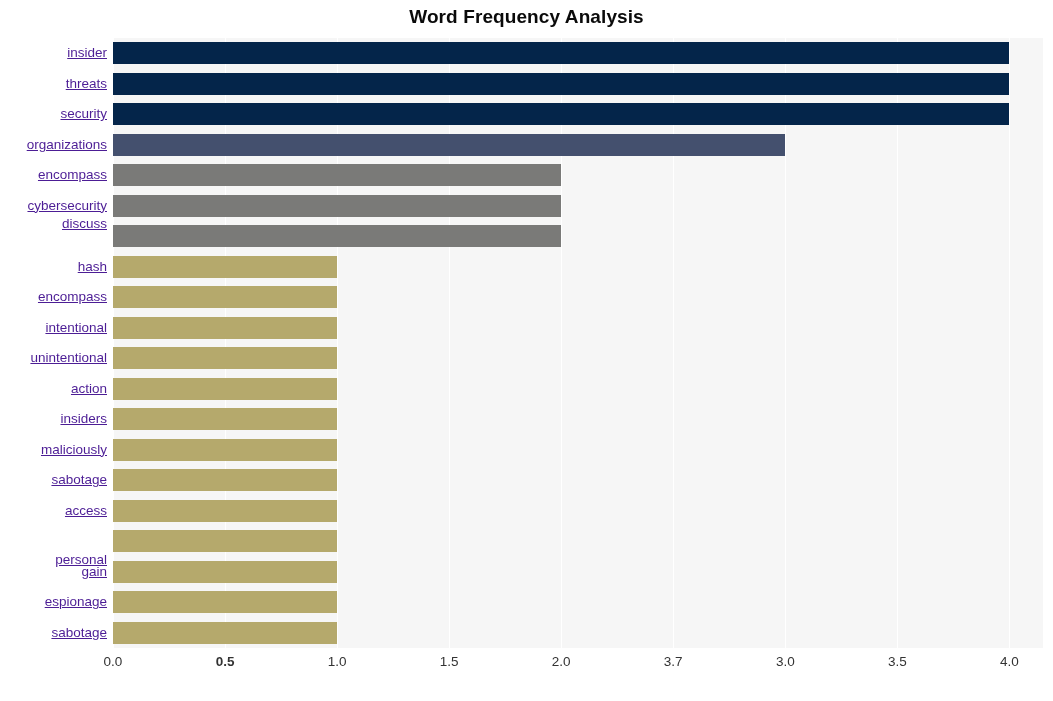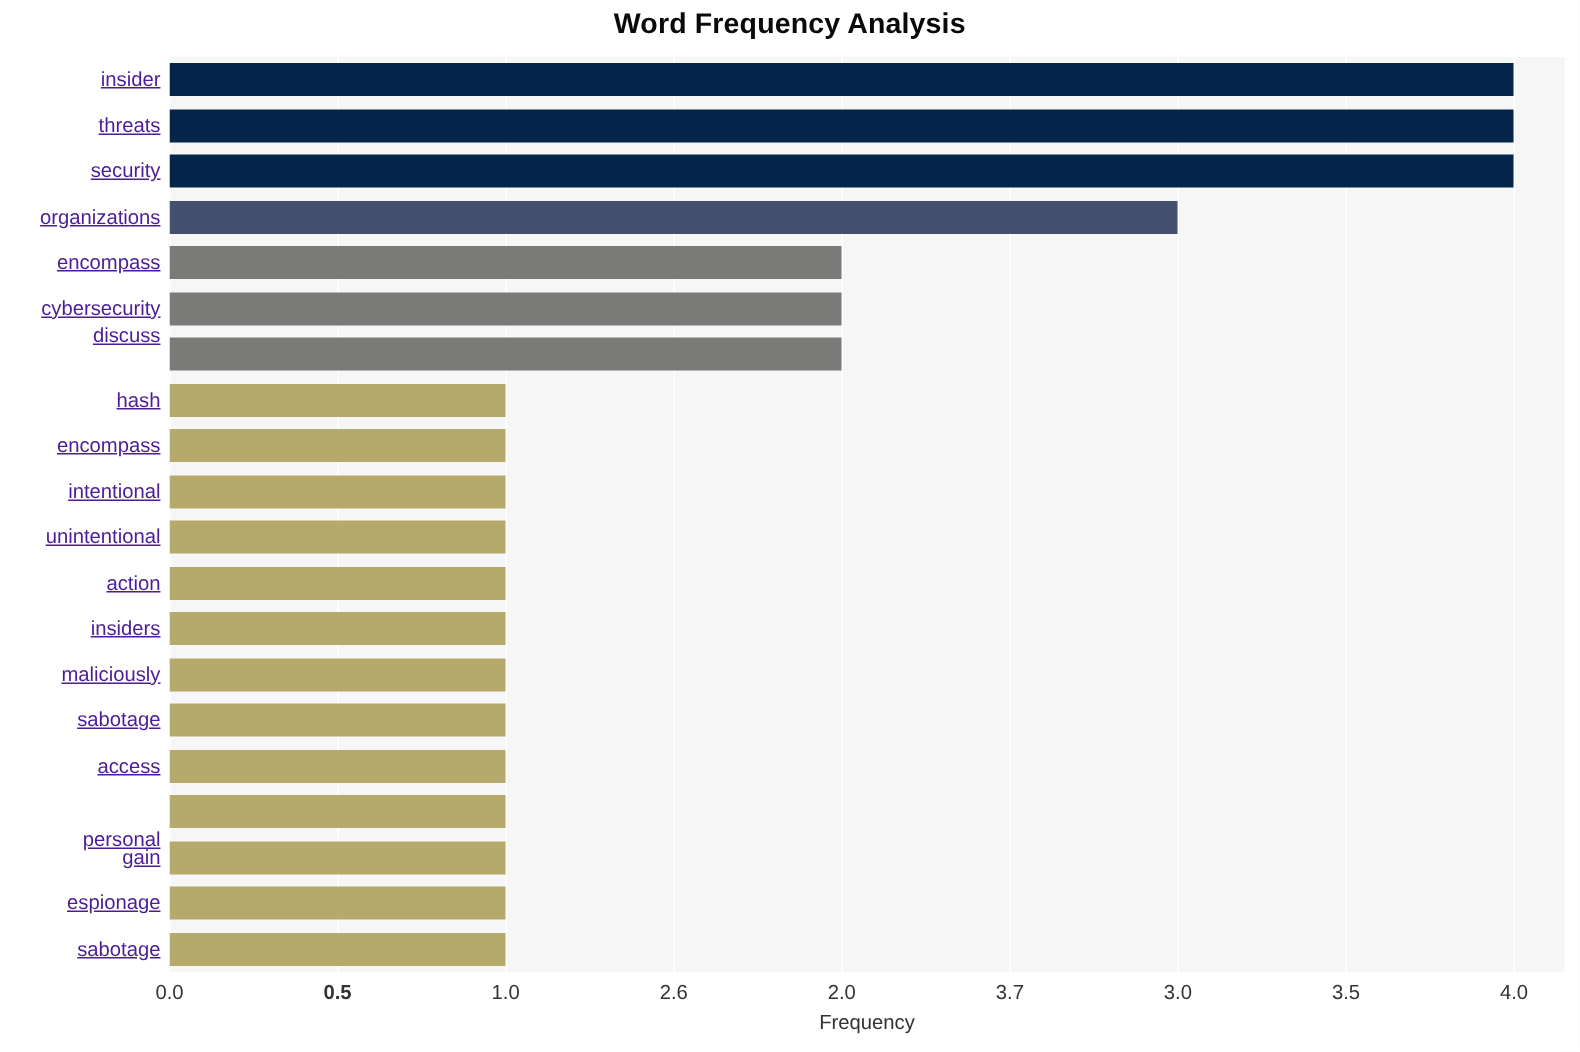--- a/index.html
+++ b/index.html
@@ -171,23 +171,22 @@
       <div class="ytick-label" style="top: 515px;">personal</div>
       <div class="ytick-label" style="top: 526.75px; margin-left: 16px;">gain</div>
       <div class="ytick-label" style="top: 557.25px;">espionage</div>
       <div class="ytick-label" style="top: 587.75px;">sabotage</div>
     </div>
 
   <div id="x-axis">
       <div class="xtick-label" style="left: 0px;">0.0</div>
       <div class="xtick-label" style="left: 112.048px; font-weight: bold;">0.5</div>
       <div class="xtick-label" style="left: 224.096px;">1.0</div>
-      <div class="xtick-label" style="left: 336.145px;">2.6</div>
+      <div class="xtick-label" style="left: 336.145px;">1.5</div>
       <div class="xtick-label" style="left: 448.193px;">2.0</div>
       <div class="xtick-label" style="left: 560.241px;">3.7</div>
       <div class="xtick-label" style="left: 672.289px;">3.0</div>
       <div class="xtick-label" style="left: 784.337px;">3.5</div>
       <div class="xtick-label" style="left: 896.386px;">4.0</div>
     </div>
 
-  <div id="x-axis-label">Frequency</div>
 
 </div>
 
 </body></html>

